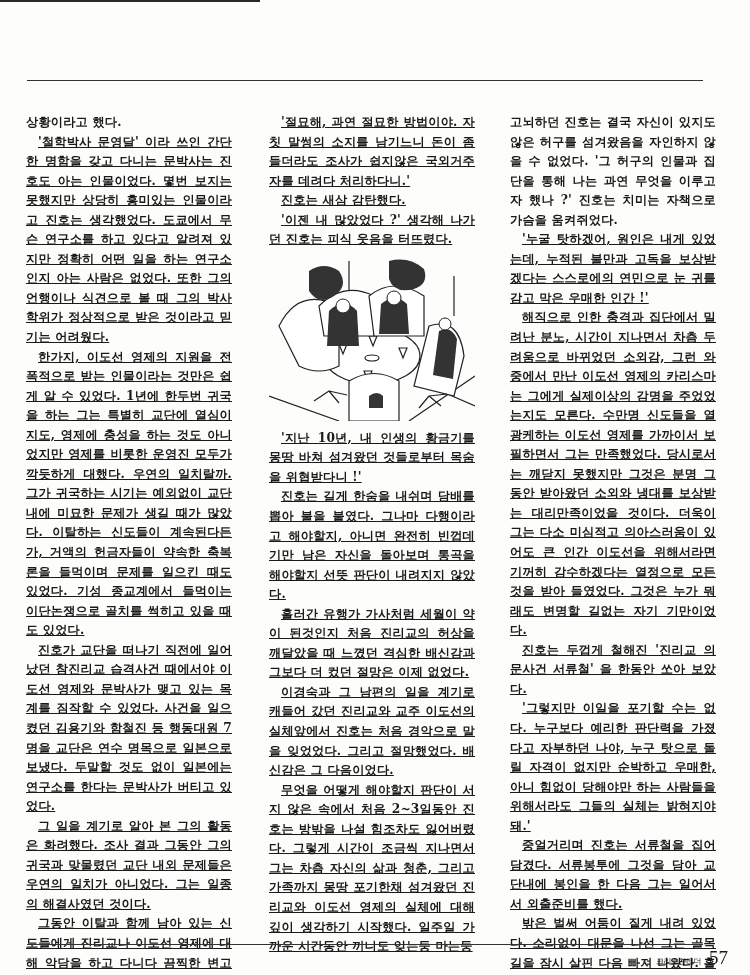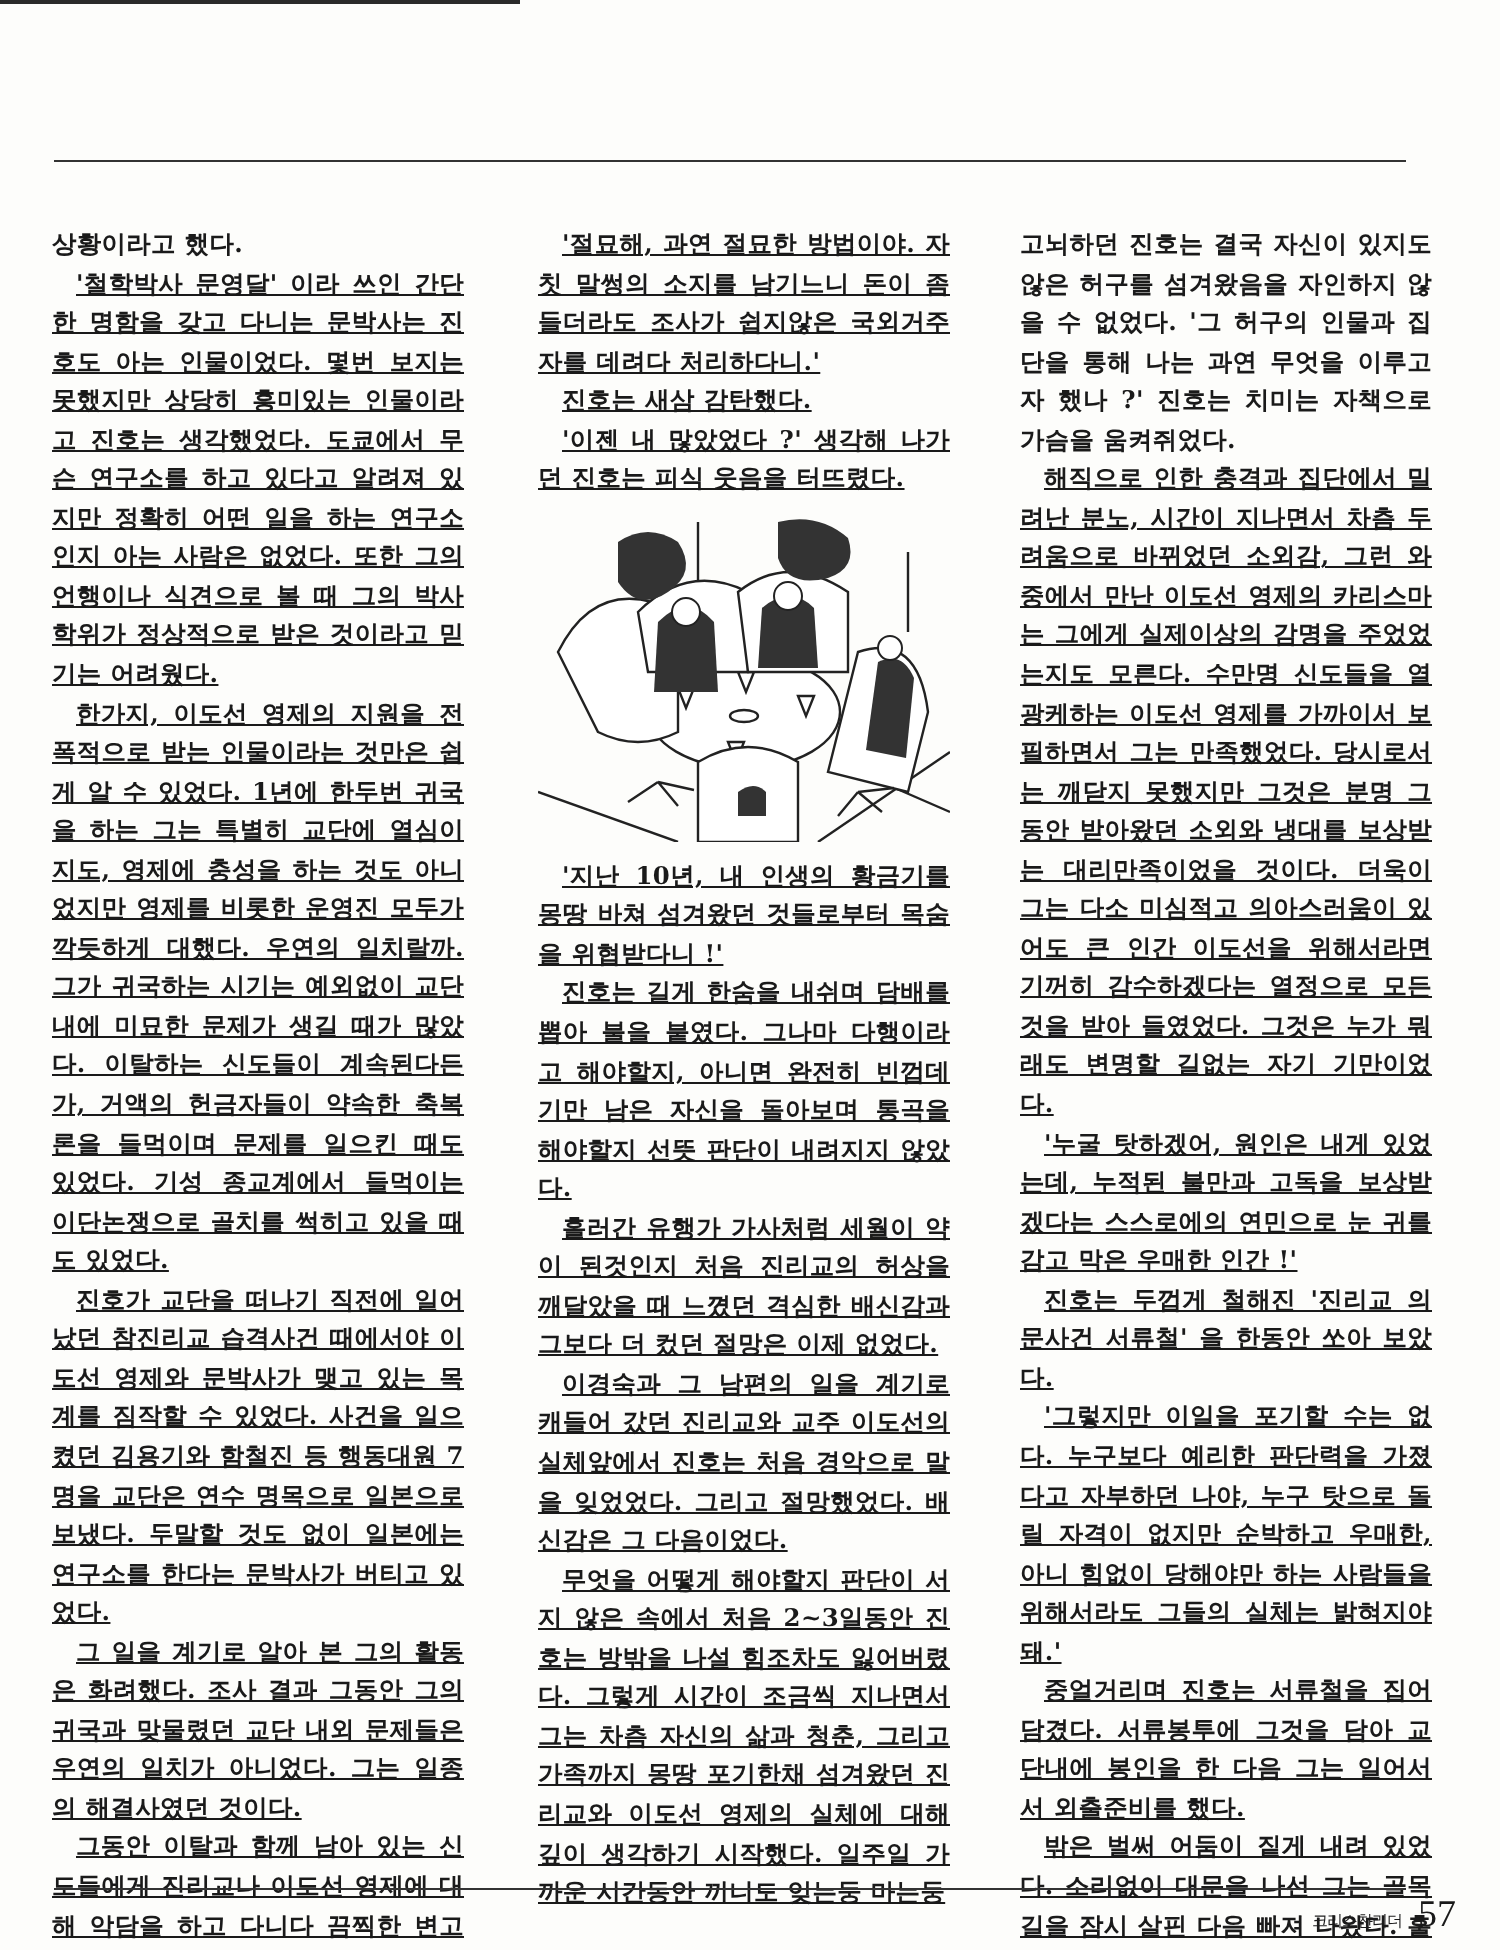--- a/index.html
+++ b/index.html
@@ -102,22 +102,22 @@
 
   <p class="ind">'지난 10년, 내 인생의 황금기를 몽땅 바쳐 섬겨왔던 것들로부터 목숨을 위협받다니 !'</p>
   <p class="ind">진호는 길게 한숨을 내쉬며 담배를 뽑아 불을 붙였다. 그나마 다행이라고 해야할지, 아니면 완전히 빈껍데기만 남은 자신을 돌아보며 통곡을 해야할지 선뜻 판단이 내려지지 않았다.</p>
   <p class="ind">흘러간 유행가 가사처럼 세월이 약이 된것인지 처음 진리교의 허상을 깨달았을 때 느꼈던 격심한 배신감과 그보다 더 컸던 절망은 이제 없었다.</p>
   <p class="ind">이경숙과 그 남편의 일을 계기로 캐들어 갔던 진리교와 교주 이도선의 실체앞에서 진호는 처음 경악으로 말을 잊었었다. 그리고 절망했었다. 배신감은 그 다음이었다.</p>
   <p class="ind">무엇을 어떻게 해야할지 판단이 서지 않은 속에서 처음 2~3일동안 진호는 방밖을 나설 힘조차도 잃어버렸다. 그렇게 시간이 조금씩 지나면서 그는 차츰 자신의 삶과 청춘, 그리고 가족까지 몽땅 포기한채 섬겨왔던 진리교와 이도선 영제의 실체에 대해 깊이 생각하기 시작했다. 일주일 가까운 시간동안 끼니도 잊는둥 마는둥</p>
 </div>
 
 <div class="col" id="col3">
   <p>고뇌하던 진호는 결국 자신이 있지도 않은 허구를 섬겨왔음을 자인하지 않을 수 없었다. '그 허구의 인물과 집단을 통해 나는 과연 무엇을 이루고자 했나 ?' 진호는 치미는 자책으로 가슴을 움켜쥐었다.</p>
+  <p class="ind">'누굴 탓하겠어, 원인은 내게 있었는데, 누적된 불만과 고독을 보상받겠다는 스스로에의 연민으로 눈 귀를 감고 막은 우매한 인간 !'</p>
   <p class="ind">해직으로 인한 충격과 집단에서 밀려난 분노, 시간이 지나면서 차츰 두려움으로 바뀌었던 소외감, 그런 와중에서 만난 이도선 영제의 카리스마는 그에게 실제이상의 감명을 주었었는지도 모른다. 수만명 신도들을 열광케하는 이도선 영제를 가까이서 보필하면서 그는 만족했었다. 당시로서는 깨닫지 못했지만 그것은 분명 그동안 받아왔던 소외와 냉대를 보상받는 대리만족이었을 것이다. 더욱이 그는 다소 미심적고 의아스러움이 있어도 큰 인간 이도선을 위해서라면 기꺼히 감수하겠다는 열정으로 모든 것을 받아 들였었다. 그것은 누가 뭐래도 변명할 길없는 자기 기만이었다.</p>
-  <p class="ind">'누굴 탓하겠어, 원인은 내게 있었는데, 누적된 불만과 고독을 보상받겠다는 스스로에의 연민으로 눈 귀를 감고 막은 우매한 인간 !'</p>
   <p class="ind">진호는 두껍게 철해진 '진리교 의문사건 서류철' 을 한동안 쏘아 보았다.</p>
   <p class="ind">'그렇지만 이일을 포기할 수는 없다. 누구보다 예리한 판단력을 가졌다고 자부하던 나야, 누구 탓으로 돌릴 자격이 없지만 순박하고 우매한, 아니 힘없이 당해야만 하는 사람들을 위해서라도 그들의 실체는 밝혀지야 돼.'</p>
   <p class="ind">중얼거리며 진호는 서류철을 집어 담겼다. 서류봉투에 그것을 담아 교단내에 봉인을 한 다음 그는 일어서서 외출준비를 했다.</p>
   <p class="ind"><span>밖은 벌써 어둠이 짙게 내려 있었다. 소리없이 대문을 나선 그는 골목길을 잠시 살핀 다음 빠져 나왔다. 훌쩍 마른 그의 모습이 다음 골목으로 접어 들었을까 ? 어디선가 검은 옷차림의 건장한 사내가 나타나 소리없이 따라붙고 있었다.</span> </p>
 </div>
 
 <div class="bottom-rule"></div>
 
 <div class="footer">
   <span class="mag">크리스챤리더</span>

